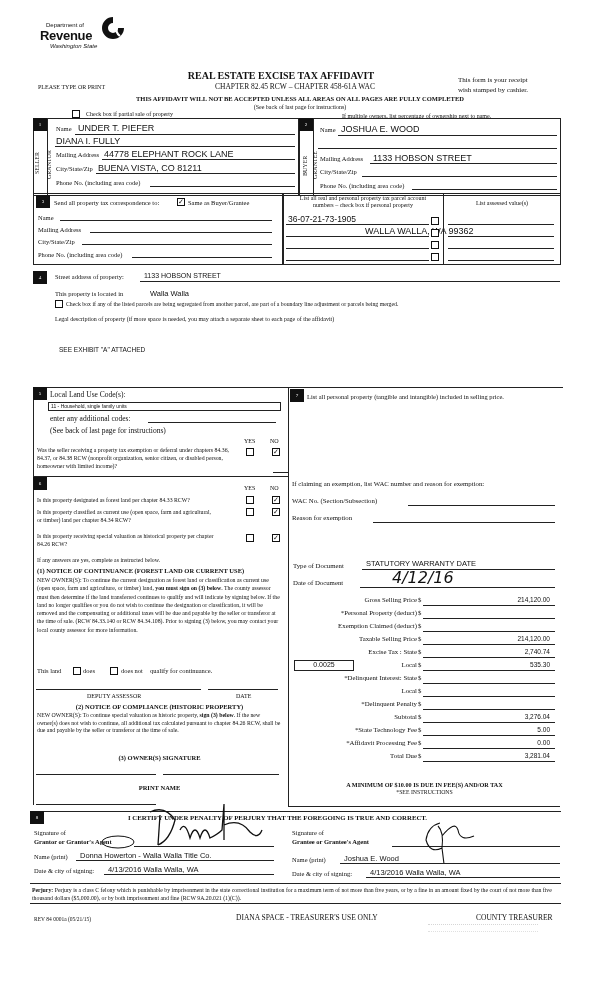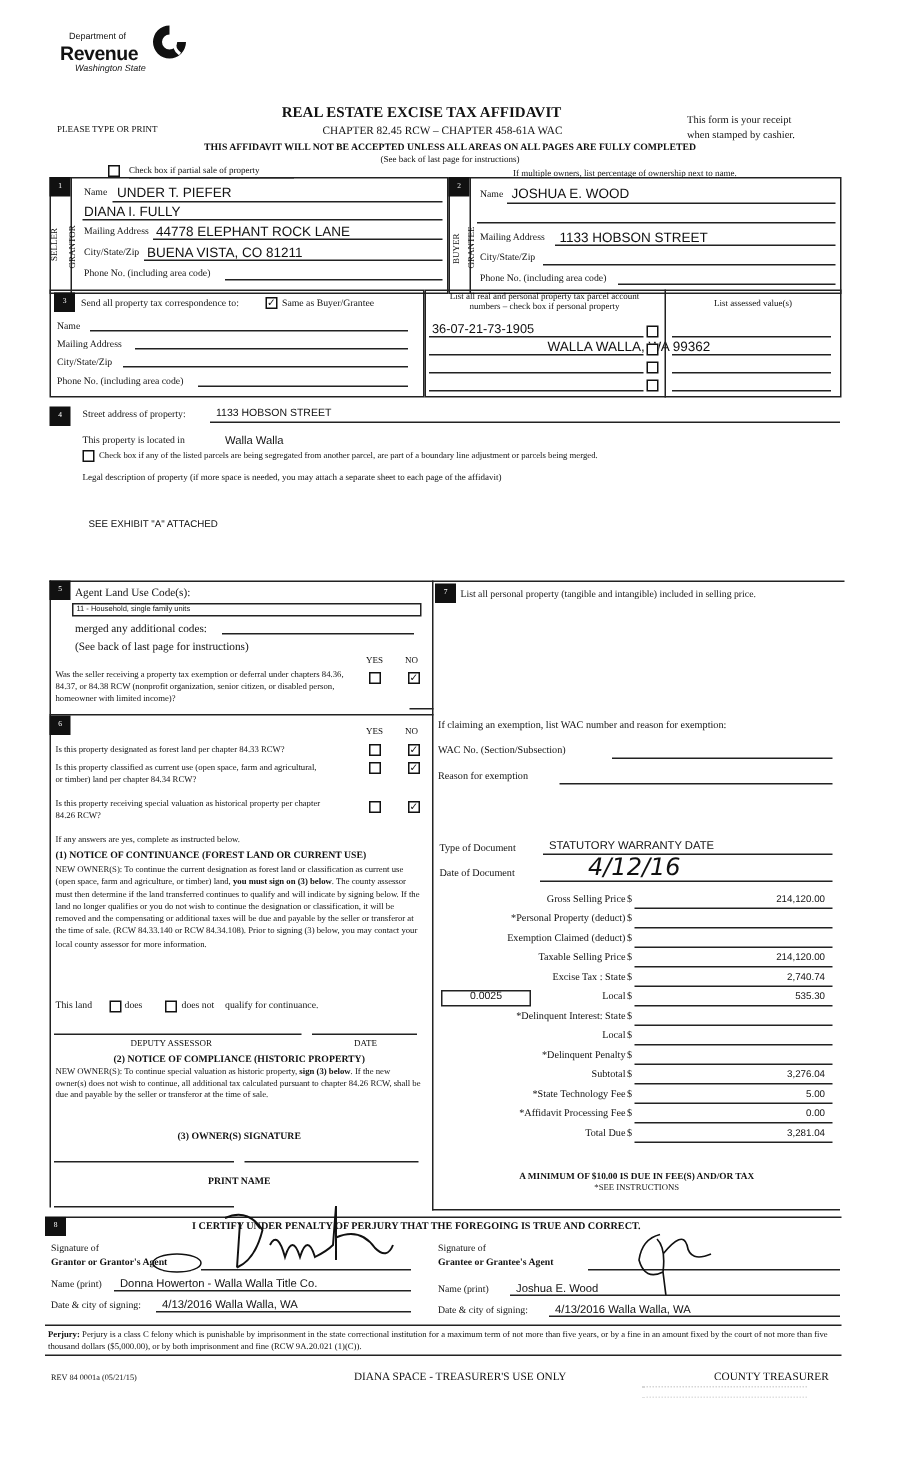--- a/index.html
+++ b/index.html
@@ -30,21 +30,21 @@
   <svg class="abs" style="left:61px;top:2px;" width="24" height="24" viewBox="0 0 24 24">
     <path d="M12 1 A11 11 0 1 0 23 12 L17 12 A5 5 0 1 1 12 7 Z" fill="#111"></path>
     <path d="M10 10 Q14 8 16 12 Q14 16 19 20" stroke="#fff" stroke-width="2.2" fill="none"></path>
   </svg>
 </div>
 
 <span class="abs serif" style="left:38px;top:84px;font-size:6px;">PLEASE TYPE OR PRINT</span>
 <span class="abs serif bold center" style="left:156px;top:70px;width:250px;font-size:10px;">REAL ESTATE EXCISE TAX AFFIDAVIT</span>
 <span class="abs serif center" style="left:170px;top:82px;width:250px;font-size:7.5px;">CHAPTER 82.45 RCW – CHAPTER 458-61A WAC</span>
 <span class="abs serif" style="left:458px;top:76px;font-size:7px;">This form is your receipt</span>
-<span class="abs serif" style="left:458px;top:86px;font-size:7px;">when stamped by cashier.</span>
+<span class="abs serif" style="left:458px;top:86px;font-size:7px;">wish stamped by cashier.</span>
 <span class="abs serif bold center" style="left:70px;top:95px;width:460px;font-size:6.5px;">THIS AFFIDAVIT WILL NOT BE ACCEPTED UNLESS ALL AREAS ON ALL PAGES ARE FULLY COMPLETED</span>
 <span class="abs serif center" style="left:200px;top:104px;width:200px;font-size:6px;">(See back of last page for instructions)</span>
 
 <div class="cb" style="left:72px;top:110px;"></div>
 <span class="abs serif" style="left:86px;top:111px;font-size:6px;">Check box if partial sale of property</span>
 <div class="line" style="left:86px;top:118px;width:110px;"></div>
 <span class="abs serif" style="left:342px;top:113px;font-size:6px;">If multiple owners, list percentage of ownership next to name.</span>
 
 <div class="box" style="left:33px;top:118px;width:266px;height:78px;border-width:1px;"></div>
 <div class="secnum" style="left:33px;top:118px;">1</div>
@@ -139,25 +139,25 @@
 <span class="abs fill" style="left:150px;top:289px;font-size:7.5px;">Walla Walla</span>
 <div class="cb" style="left:55px;top:300px;"></div>
 <span class="abs" style="left:66px;top:301px;font-size:5.8px;white-space:nowrap;">Check box if any of the listed parcels are being segregated from another parcel, are part of a boundary line adjustment or parcels being merged.</span>
 <span class="abs" style="left:55px;top:316px;font-size:6px;white-space:nowrap;">Legal description of property (if more space is needed, you may attach a separate sheet to each page of the affidavit)</span>
 <span class="abs sans" style="left:59px;top:346px;font-size:6.5px;">SEE EXHIBIT "A" ATTACHED</span>
 
 <div class="line" style="left:33px;top:387px;width:530px;"></div>
 <div class="vline" style="left:288px;top:387px;height:420px;"></div>
 <div class="vline" style="left:33px;top:387px;height:418px;"></div>
 <div class="secnum" style="left:33px;top:387px;">5</div>
-<span class="abs" style="left:50px;top:390px;font-size:7.5px;">Agent Land Use Code(s):</span>
+<span class="abs" style="left:50px;top:390px;font-size:7.5px;">Local Land Use Code(s):</span>
 <div class="box" style="left:48px;top:402px;width:233px;height:9px;border-width:1px;">
   <span class="abs sans" style="left:2px;top:0px;font-size:5px;">11 - Household, single family units</span>
 </div>
-<span class="abs" style="left:50px;top:414px;font-size:7.5px;">merged any additional codes:</span>
+<span class="abs" style="left:50px;top:414px;font-size:7.5px;">enter any additional codes:</span>
 <div class="line" style="left:148px;top:422px;width:128px;"></div>
 <span class="abs" style="left:50px;top:426px;font-size:7.5px;">(See back of last page for instructions)</span>
 <span class="abs lbl" style="left:244px;top:438px;font-size:6px;">YES</span>
 <span class="abs lbl" style="left:270px;top:438px;font-size:6px;">NO</span>
 <span class="abs" style="left:37px;top:446px;width:205px;font-size:5.8px;line-height:8px;">Was the seller receiving a property tax exemption or deferral under chapters 84.36, 84.37, or 84.38 RCW (nonprofit organization, senior citizen, or disabled person, homeowner with limited income)?</span>
 <div class="cb" style="left:246px;top:448px;"></div>
 <div class="cb" style="left:272px;top:448px;">✓</div>
 
 <div class="line" style="left:33px;top:476px;width:256px;"></div>
 <div class="secnum" style="left:33px;top:477px;">6</div>

